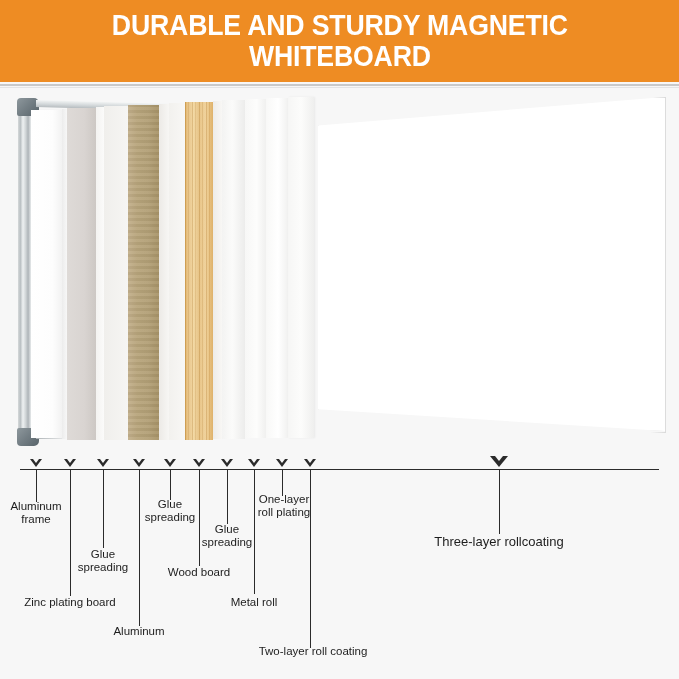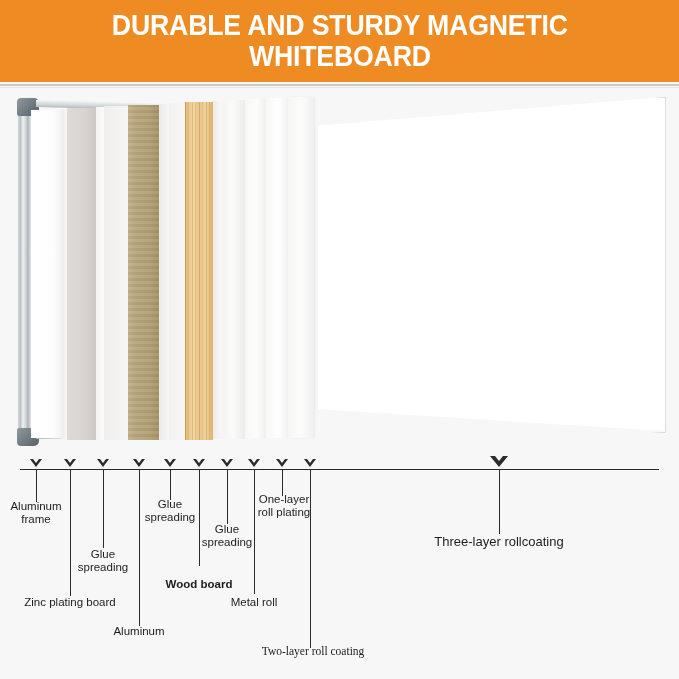--- a/index.html
+++ b/index.html
@@ -278,21 +278,21 @@
     <div class="chevron" style="left: 164px; top: 459px;">
       <div class="chevron-inner" style="border-top-width: 4px; border-left-width: 3px; border-right-width: 3px; left: -3px; top: -8px;"></div>
     </div>
     <div class="leader" style="left: 170px; top: 470px; height: 30px;"></div>
     <div class="callout-label" style="left: 170px; top: 498px;">Glue
 spreading</div>
     <div class="chevron" style="left: 193px; top: 459px;">
       <div class="chevron-inner" style="border-top-width: 4px; border-left-width: 3px; border-right-width: 3px; left: -3px; top: -8px;"></div>
     </div>
     <div class="leader" style="left: 199px; top: 470px; height: 96px;"></div>
-    <div class="callout-label" style="left: 199px; top: 578px; font-weight: bold;">Wood board</div>
+    <div class="callout-label" style="left: 199px; top: 566px;">Wood board</div>
     <div class="chevron" style="left: 221px; top: 459px;">
       <div class="chevron-inner" style="border-top-width: 4px; border-left-width: 3px; border-right-width: 3px; left: -3px; top: -8px;"></div>
     </div>
     <div class="leader" style="left: 227px; top: 470px; height: 54px;"></div>
     <div class="callout-label" style="left: 227px; top: 523px;">Glue
 spreading</div>
     <div class="chevron" style="left: 248px; top: 459px;">
       <div class="chevron-inner" style="border-top-width: 4px; border-left-width: 3px; border-right-width: 3px; left: -3px; top: -8px;"></div>
     </div>
     <div class="leader" style="left: 254px; top: 470px; height: 124px;"></div>
@@ -300,19 +300,19 @@
     <div class="chevron" style="left: 276px; top: 459px;">
       <div class="chevron-inner" style="border-top-width: 4px; border-left-width: 3px; border-right-width: 3px; left: -3px; top: -8px;"></div>
     </div>
     <div class="leader" style="left: 282px; top: 470px; height: 26px;"></div>
     <div class="callout-label" style="left: 284px; top: 493px;">One-layer
 roll plating</div>
     <div class="chevron" style="left: 304px; top: 459px;">
       <div class="chevron-inner" style="border-top-width: 4px; border-left-width: 3px; border-right-width: 3px; left: -3px; top: -8px;"></div>
     </div>
     <div class="leader" style="left: 310px; top: 470px; height: 178px;"></div>
-    <div class="callout-label" style="left: 313px; top: 645px; font-family: Liberation Serif, serif;">Two-layer roll coating</div>
+    <div class="callout-label" style="left: 313px; top: 645px;">Two-layer roll coating</div>
     <div class="chevron big" style="left: 490px; top: 456px;">
       <div class="chevron-inner" style="border-top-width: 5px; border-left-width: 4px; border-right-width: 4px; left: -4px; top: -11px;"></div>
     </div>
     <div class="leader" style="left: 499px; top: 470px; height: 64px;"></div>
     <div class="callout-label big-label" style="left: 499px; top: 535px;">Three-layer rollcoating</div>
   </div>
 
 </body></html>

